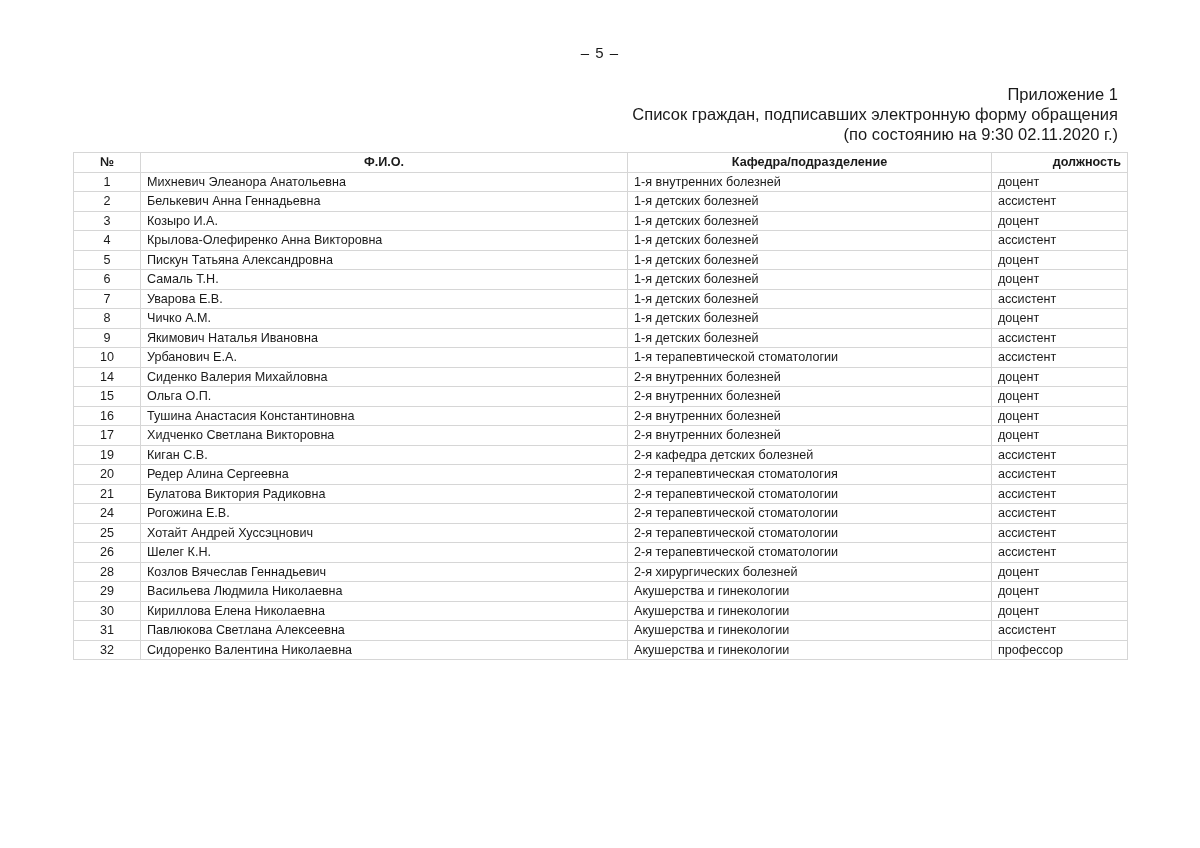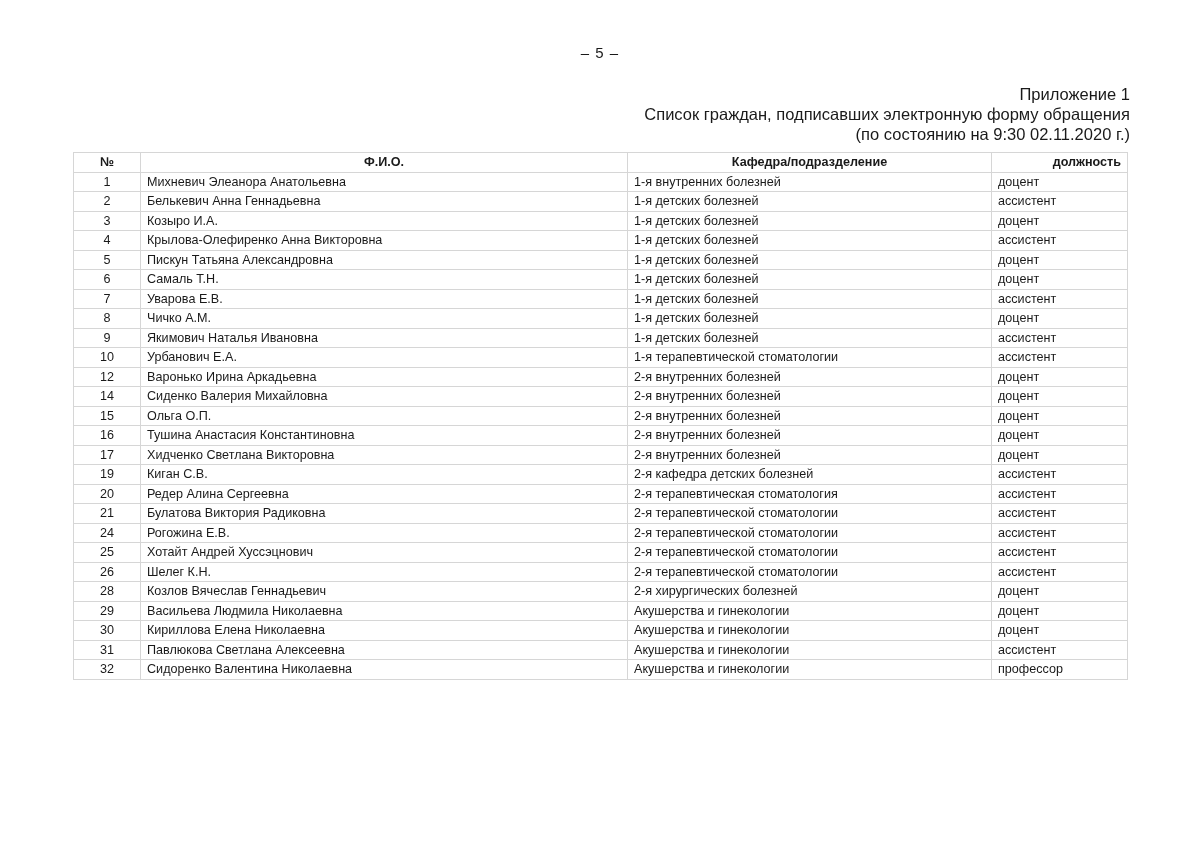--- a/index.html
+++ b/index.html
@@ -20,21 +20,21 @@
       top: 44px;
       left: 0;
       width: 1200px;
       text-align: center;
       font-size: 15px;
       letter-spacing: 1px;
     }
     .header-block {
       position: absolute;
       top: 84px;
-      right: 70px;
+      right: 82px;
       text-align: right;
       font-size: 16.5px;
       line-height: 20px;
     }
     .header-block div { white-space: nowrap; }
     table.signers {
       position: absolute;
       top: 152px;
       left: 73px;
       width: 1054px;
@@ -142,26 +142,20 @@
         <td>1-я детских болезней</td>
         <td>ассистент</td>
       </tr>
       <tr>
         <td class="num">10</td>
         <td>Урбанович Е.А.</td>
         <td>1-я терапевтической стоматологии</td>
         <td>ассистент</td>
       </tr>
       <tr>
-        <td class="num">12</td>
-        <td>Варонько Ирина Аркадьевна</td>
-        <td>2-я внутренних болезней</td>
-        <td>доцент</td>
-      </tr>
-      <tr>
         <td class="num">14</td>
         <td>Сиденко Валерия Михайловна</td>
         <td>2-я внутренних болезней</td>
         <td>доцент</td>
       </tr>
       <tr>
         <td class="num">15</td>
         <td>Ольга О.П.</td>
         <td>2-я внутренних болезней</td>
         <td>доцент</td>

